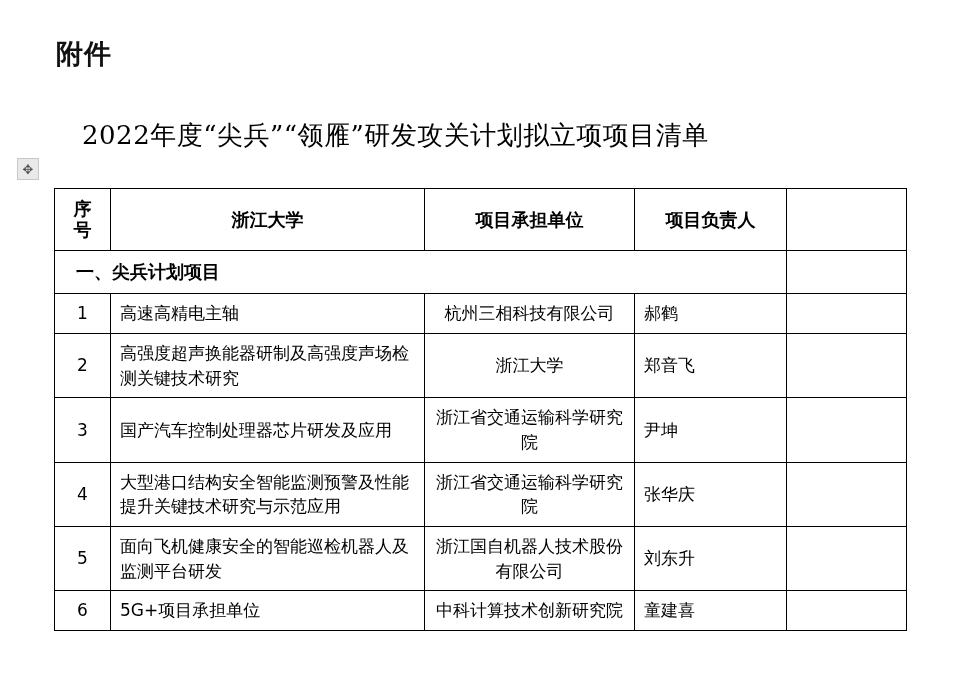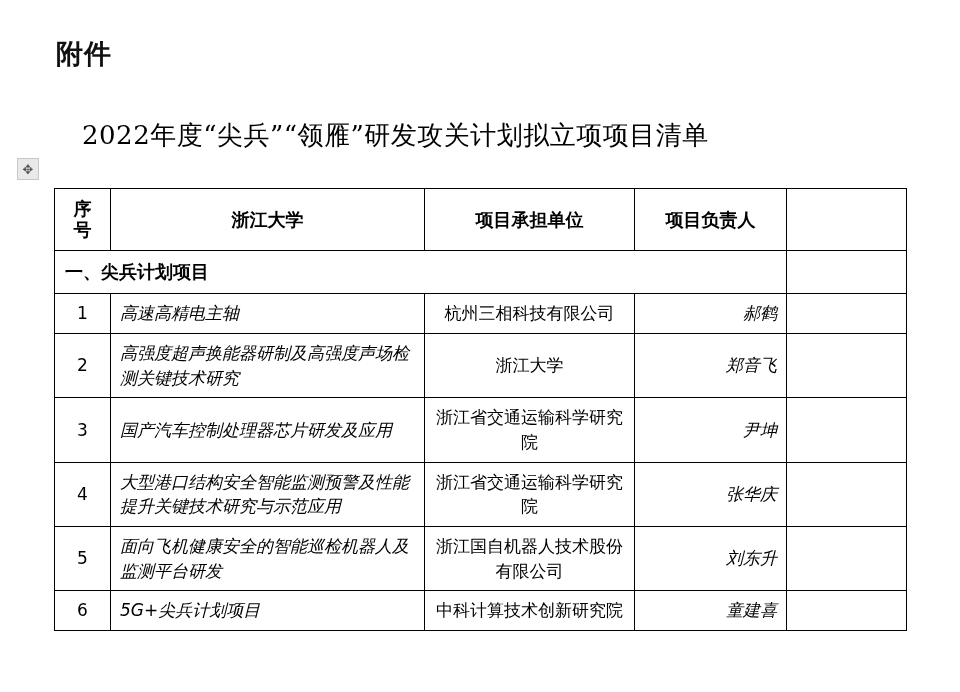--- a/index.html
+++ b/index.html
@@ -91,35 +91,33 @@
   }
   .hdr-seq {
     line-height: 1.15;
   }
   td.num {
     text-align: center;
     font-size: 17px;
   }
   td.name {
     text-align: left;
-    font-style: italic;
   }
   td.unit {
     text-align: center;
   }
   td.leader {
-    text-align: right;
-    font-style: italic;
+    text-align: left;
   }
   td.blank { }
   tr.section td.section-cell {
     font-weight: bold;
     text-align: left;
     font-size: 18px;
-    padding: 8px 10px;
+    padding: 8px 21px;
   }
 </style>
 </head>
 <body>
 
 <div class="page">
 
   <div class="attachment-label">附件</div>
 
   <div class="doc-title">
@@ -189,21 +187,21 @@
       <tr>
         <td class="num">5</td>
         <td class="name">面向飞机健康安全的智能巡检机器人及监测平台研发</td>
         <td class="unit">浙江国自机器人技术股份有限公司</td>
         <td class="leader">刘东升</td>
         <td class="blank"></td>
       </tr>
 
       <tr>
         <td class="num">6</td>
-        <td class="name">5G+尖兵计划项目</td>
+        <td class="name">5G+项目承担单位</td>
         <td class="unit">中科计算技术创新研究院</td>
         <td class="leader">童建喜</td>
         <td class="blank"></td>
       </tr>
     </tbody>
   </table>
 
 </div>
 
 </body></html>

